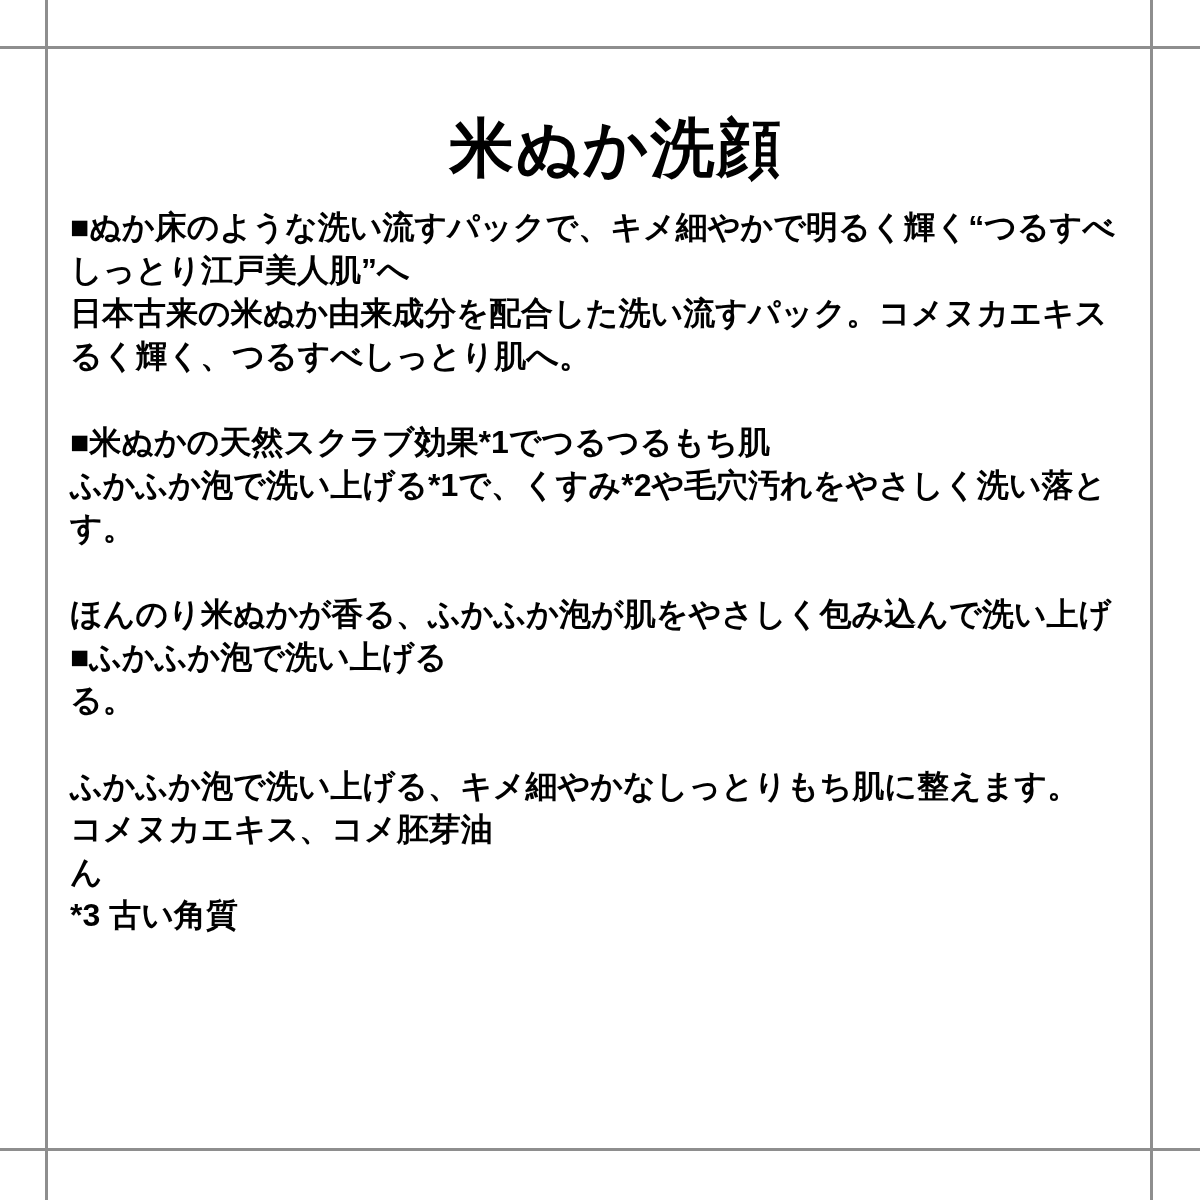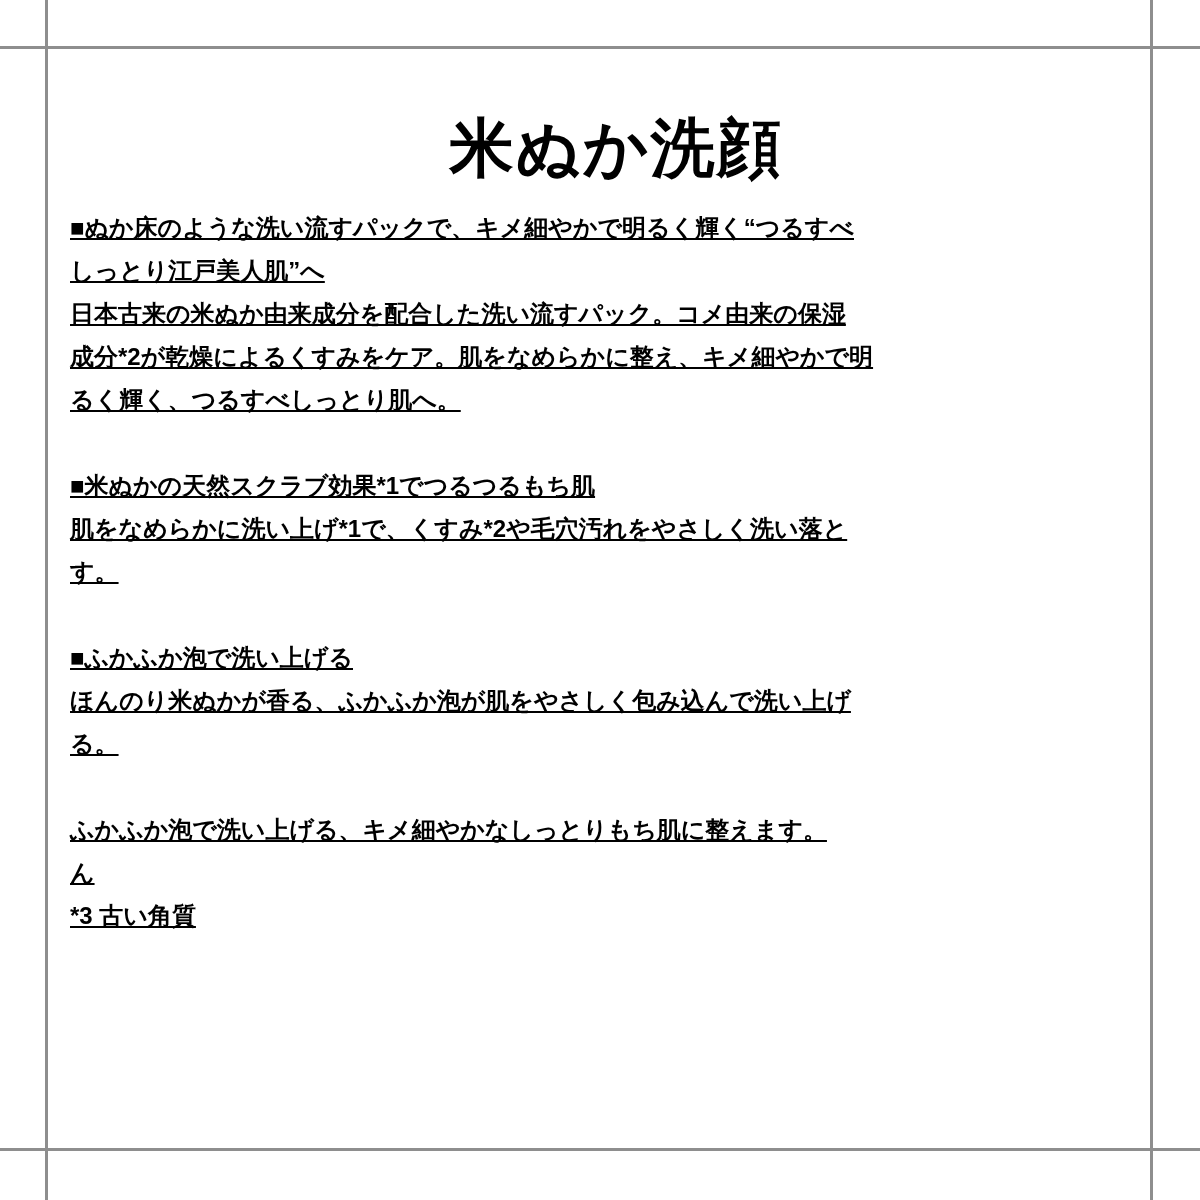--- a/index.html
+++ b/index.html
@@ -40,52 +40,51 @@
   }
   .text-block {
     position: absolute;
     left: 70px;
     top: 206px;
     width: 1082px;
   }
   .line {
     height: 43px;
     line-height: 43px;
-    font-size: 24px;
+    font-size: 32px;
     font-weight: bold;
     white-space: nowrap;
     color: var(--text-color, #000000);
-    text-decoration: underline;
   }
 </style>
 </head>
 <body>
 
 <div class="canvas">
 
   <div class="gridline hline top"></div>
   <div class="gridline hline bottom"></div>
   <div class="gridline vline left"></div>
   <div class="gridline vline right"></div>
 
   <h1 class="title">米ぬか洗顔</h1>
 
   <div class="text-block">
     <div class="line">■ぬか床のような洗い流すパックで、キメ細やかで明るく輝く“つるすべ</div>
     <div class="line">しっとり江戸美人肌”へ</div>
-    <div class="line">日本古来の米ぬか由来成分を配合した洗い流すパック。コメ由来の保湿</div>
-    <div class="line">成分*2が乾燥によるくすみをケア。肌をなめらかに整え、キメ細やかで明</div>
+    <div class="line">日本古来の米ぬか由来成分を配合した洗い流すパック。コメヌカエキス</div>
     <div class="line">るく輝く、つるすべしっとり肌へ。</div>
     <div class="line"></div>
     <div class="line">■米ぬかの天然スクラブ効果*1でつるつるもち肌</div>
-    <div class="line">肌をなめらかに洗い上げ*1で、くすみ*2や毛穴汚れをやさしく洗い落と</div>
+    <div class="line">ふかふか泡で洗い上げる*1で、くすみ*2や毛穴汚れをやさしく洗い落と</div>
     <div class="line">す。</div>
     <div class="line"></div>
+    <div class="line">ほんのり米ぬかが香る、ふかふか泡が肌をやさしく包み込んで洗い上げ</div>
     <div class="line">■ふかふか泡で洗い上げる</div>
-    <div class="line">ほんのり米ぬかが香る、ふかふか泡が肌をやさしく包み込んで洗い上げ</div>
     <div class="line">る。</div>
     <div class="line"></div>
     <div class="line">ふかふか泡で洗い上げる、キメ細やかなしっとりもち肌に整えます。</div>
+    <div class="line">コメヌカエキス、コメ胚芽油</div>
     <div class="line">ん</div>
     <div class="line">*3 古い角質</div>
   </div>
 
 </div>
 
 </body></html>

